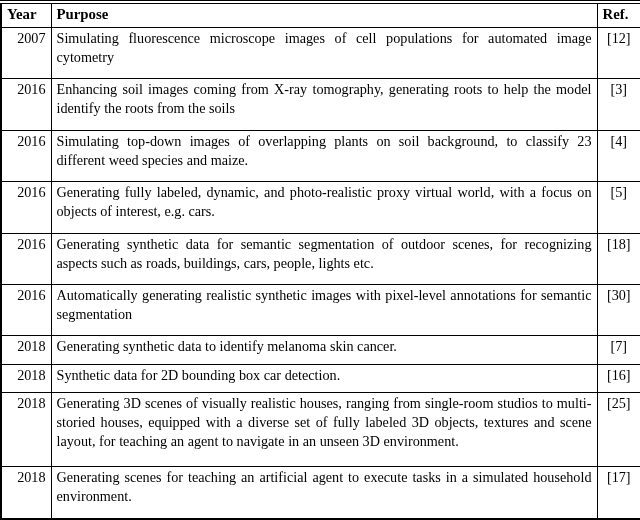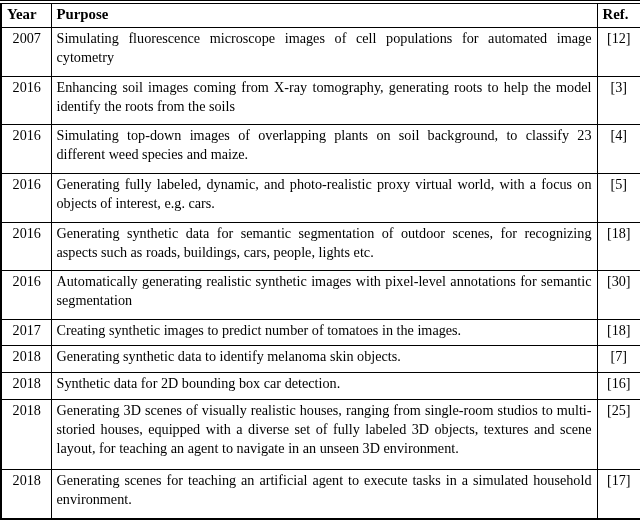--- a/index.html
+++ b/index.html
@@ -37,21 +37,21 @@
     overflow: hidden;
   }
   thead th {
     text-align: left;
     font-weight: bold;
     font-size: 14.8px;
     height: 20px;
   }
   th.col-ref-h { text-align: left; border-radius: 11px; }
   td.year {
-    text-align: center;
+    text-align: right;
     padding-left: 6px;
     margin-top: 16px;
   }
   td.ref {
     text-align: center;
     padding-left: 2px;
     padding-right: 2px;
   }
   td.purpose {
     text-align: justify;
@@ -105,29 +105,24 @@
     <td class="purpose">Generating synthetic data for semantic segmentation of outdoor scenes, for recognizing aspects such as roads, buildings, cars, people, lights etc.</td>
     <td class="ref">[18]</td>
   </tr>
 
   <tr>
     <td class="year">2016</td>
     <td class="purpose">Automatically generating realistic synthetic images with pixel-level annotations for semantic segmentation</td>
     <td class="ref">[30]</td>
   </tr>
 
-  <tr>
-    <td class="year">2017</td>
-    <td class="purpose">Creating synthetic images to predict number of tomatoes in the images.</td>
-    <td class="ref">[18]</td>
-  </tr>
 
   <tr>
     <td class="year">2018</td>
-    <td class="purpose">Generating synthetic data to identify melanoma skin objects.</td>
+    <td class="purpose">Generating synthetic data to identify melanoma skin cancer.</td>
     <td class="ref">[7]</td>
   </tr>
 
   <tr>
     <td class="year">2018</td>
     <td class="purpose">Synthetic data for 2D bounding box car detection.</td>
     <td class="ref">[16]</td>
   </tr>
 
   <tr>

